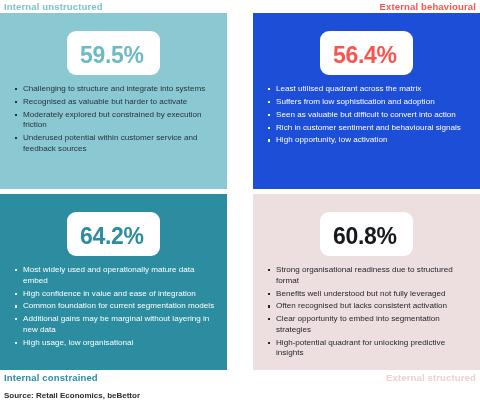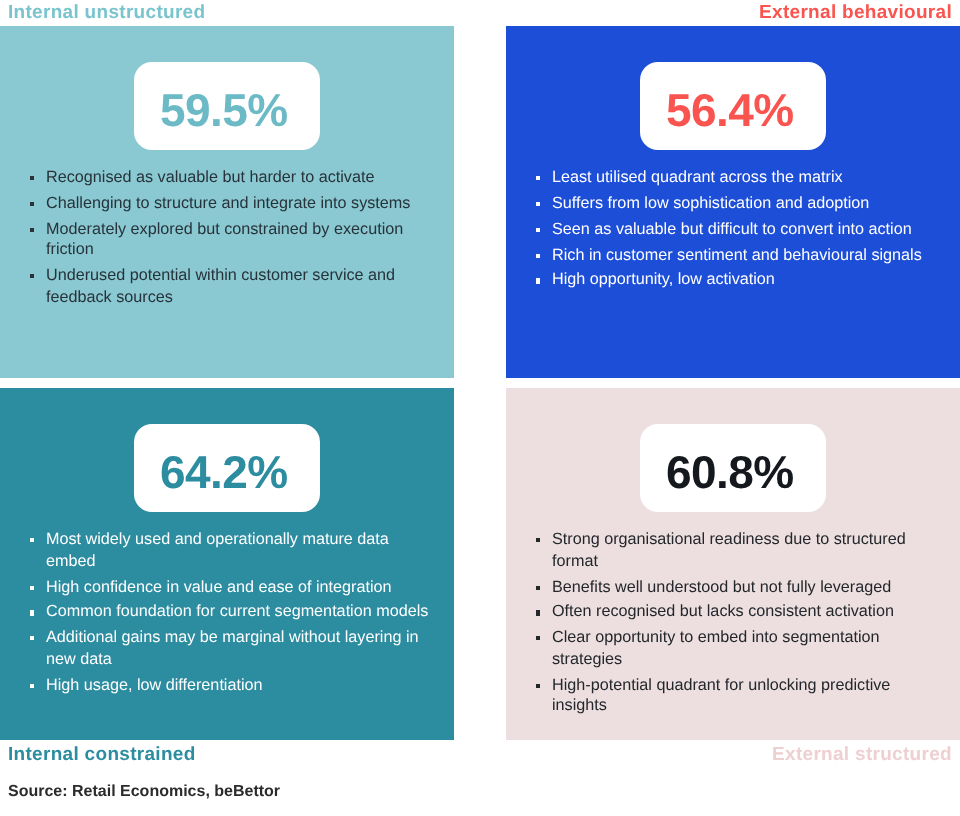--- a/index.html
+++ b/index.html
@@ -125,22 +125,22 @@
   <div class="axis-label axis-tl">Internal unstructured</div>
   <div class="axis-label axis-tr">External behavioural</div>
   <div class="axis-label axis-bl">Internal constrained</div>
   <div class="axis-label axis-br">External structured</div>
 
   <div class="grid">
 
     <div class="quad q-tl">
       <div class="badge">59.5%</div>
       <ul class="bullets">
+          <li>Challenging to structure and integrate into systems</li>
           <li>Recognised as valuable but harder to activate</li>
-          <li>Challenging to structure and integrate into systems</li>
           <li>Moderately explored but constrained by execution friction</li>
           <li>Underused potential within customer service and feedback sources</li>
         </ul>
     </div>
 
     <div class="quad q-tr">
       <div class="badge">56.4%</div>
       <ul class="bullets">
           <li>Least utilised quadrant across the matrix</li>
           <li>Suffers from low sophistication and adoption</li>
@@ -150,21 +150,21 @@
         </ul>
     </div>
 
     <div class="quad q-bl">
       <div class="badge">64.2%</div>
       <ul class="bullets">
           <li>Most widely used and operationally mature data embed</li>
           <li>High confidence in value and ease of integration</li>
           <li>Common foundation for current segmentation models</li>
           <li>Additional gains may be marginal without layering in new data</li>
-          <li>High usage, low differentiation</li>
+          <li>High usage, low organisational</li>
         </ul>
     </div>
 
     <div class="quad q-br">
       <div class="badge">60.8%</div>
       <ul class="bullets">
           <li>Strong organisational readiness due to structured format</li>
           <li>Benefits well understood but not fully leveraged</li>
           <li>Often recognised but lacks consistent activation</li>
           <li>Clear opportunity to embed into segmentation strategies</li>

